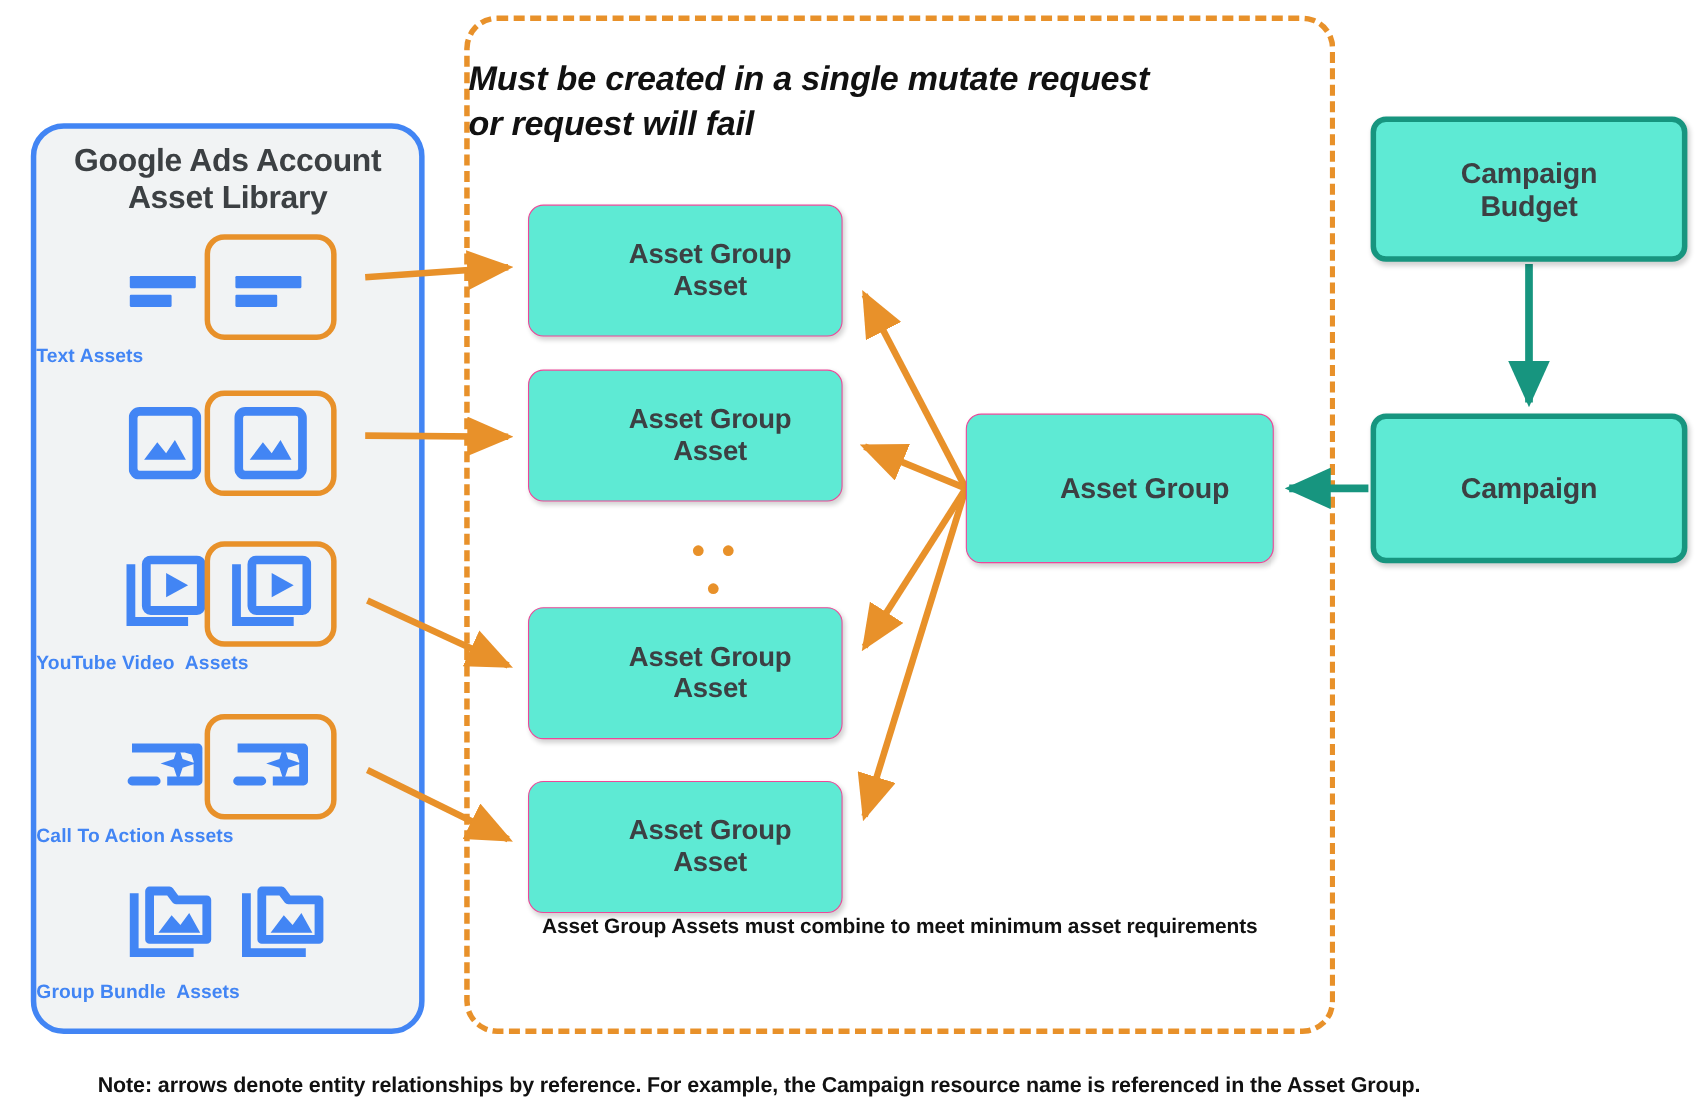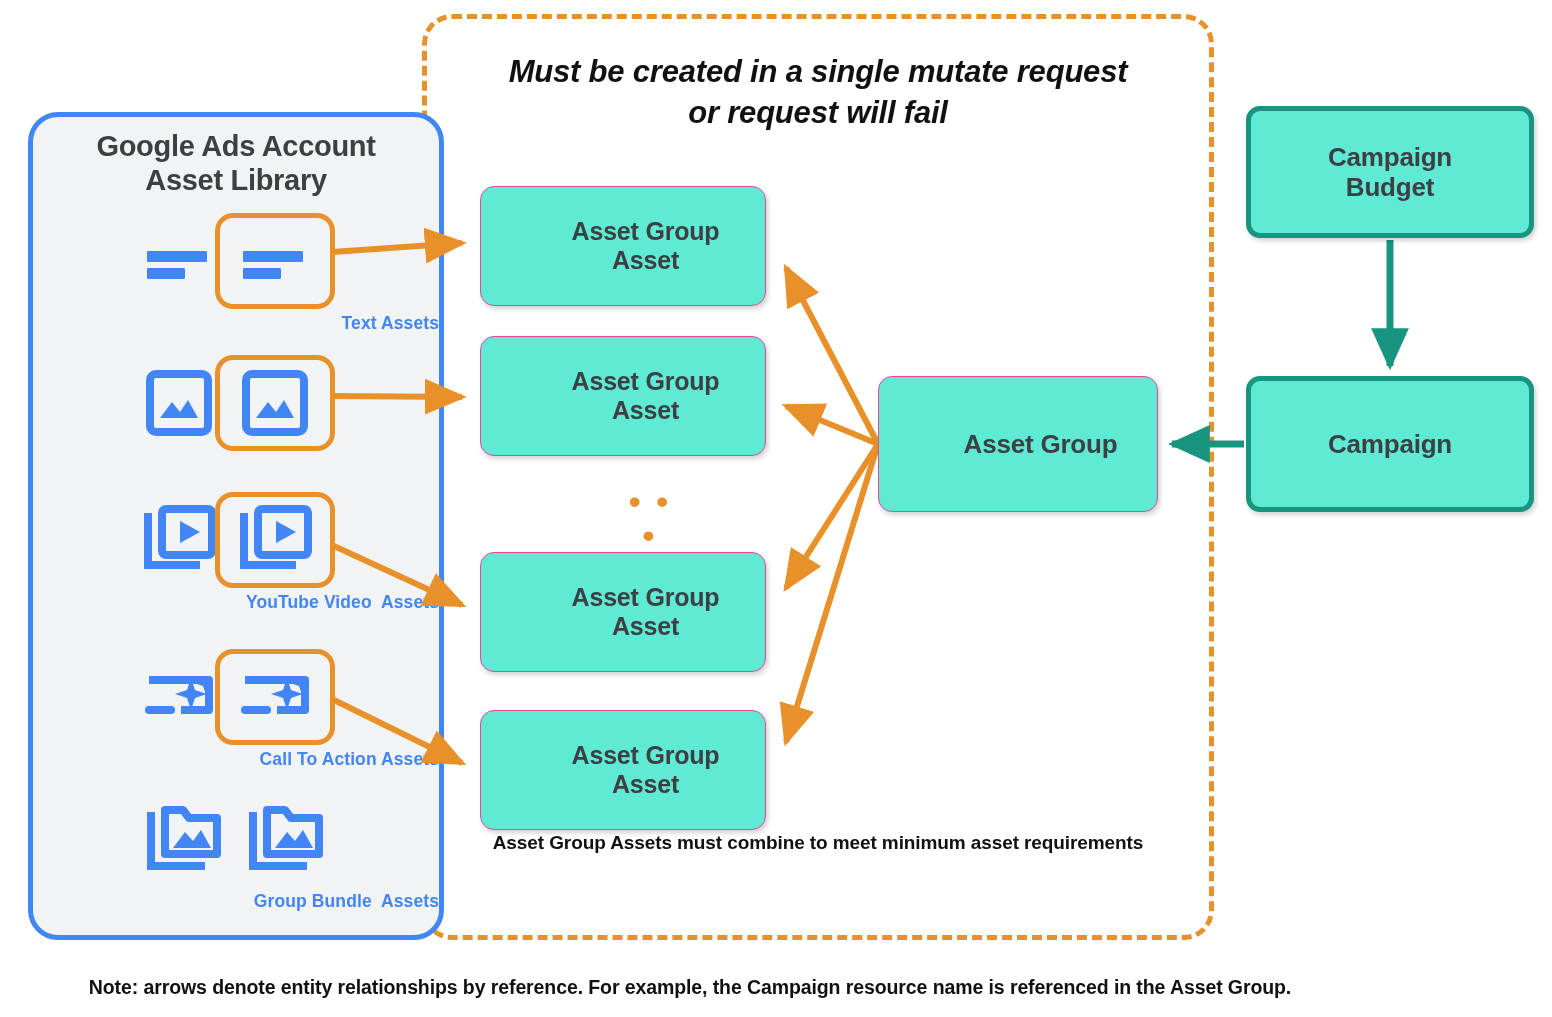--- a/index.html
+++ b/index.html
@@ -24,21 +24,21 @@
     width: 1552px;
     height: 1017px;
     pointer-events: none;
     z-index: 5;
   }
   
   #asset-library {
     position: absolute;
     left: 28px;
     top: 112px;
-    width: 416px;
+    width: 358px;
     height: 828px;
     box-sizing: border-box;
     border: 5px solid #4285F4;
     border-radius: 30px;
     background: #F1F3F4;
     z-index: 2;
   }
   #library-title {
     position: absolute;
     left: 0;
@@ -78,21 +78,21 @@
     border: 5px solid #E8912A;
     border-radius: 18px;
     display: flex;
     align-items: center;
     justify-content: center;
     margin-left: -6px;
   }
   .asset-label {
     margin-top: 6px;
     width: 100%;
-    text-align: right;
+    text-align: left;
     font-size: 17.5px;
     font-weight: 700;
     color: #4285F4;
     letter-spacing: 0.1px;
     white-space: pre;
   }
   
   #mutate-container {
     position: absolute;
     left: 422px;
@@ -103,21 +103,20 @@
     border: 5px dashed #E8912A;
     border-radius: 30px;
     background: transparent;
     z-index: 1;
   }
   #mutate-heading {
     position: absolute;
     left: 426px;
     top: 52px;
     width: 784px;
-    text-align: center;
     font-size: 31px;
     font-weight: 700;
     font-style: italic;
     line-height: 1.32;
     color: #111111;
     letter-spacing: -0.2px;
     white-space: pre-line;
     z-index: 3;
   }
   #mutate-footnote {

